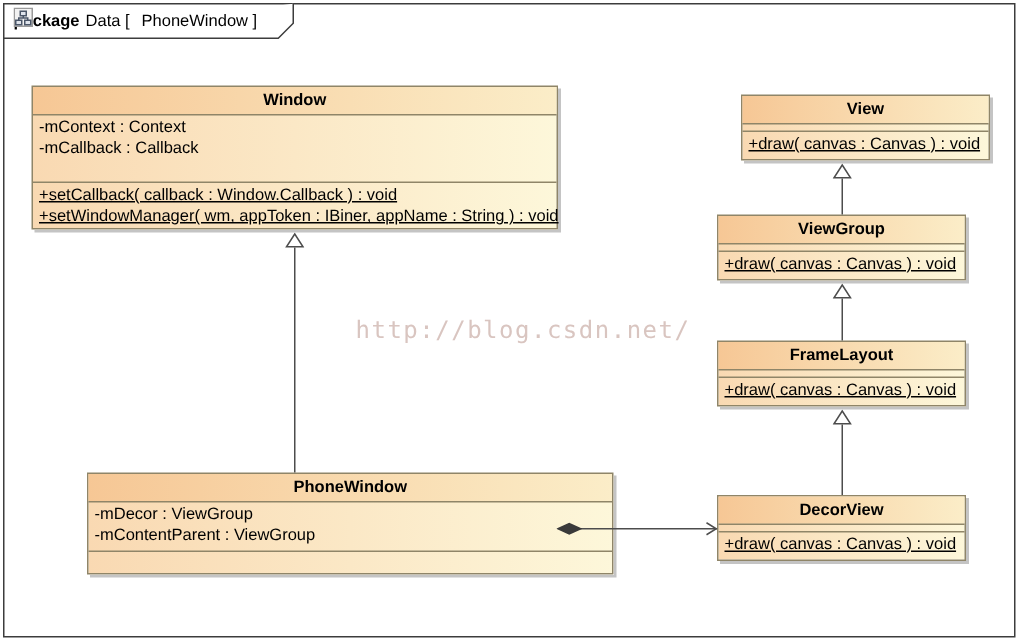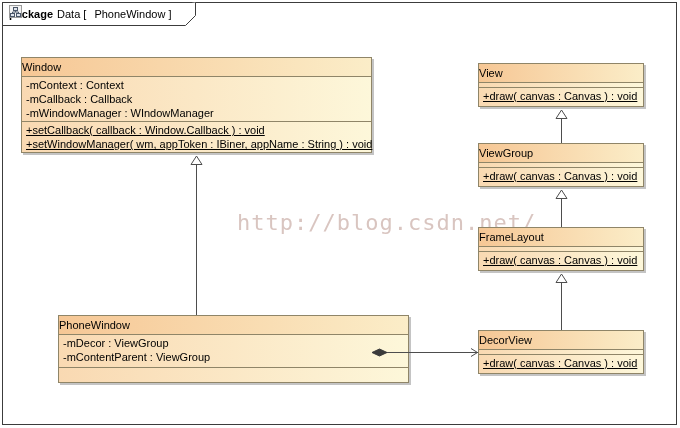--- a/index.html
+++ b/index.html
@@ -25,41 +25,41 @@
 
   
   .cls {
     position:absolute;
     border:1px solid #8f8568;
     background:linear-gradient(90deg,#f9d9b2 0%,#fdf7da 100%);
     box-shadow:2px 2px 0 #c4c4c4;
     font-size:11px; color:#000;
   }
   .cls .title {
-    font-weight:normal; text-align:left;
+    font-weight:bold; text-align:center;
     border-bottom:1px solid #8f8568;
     background:linear-gradient(90deg,#f6c795 0%,#fbedc8 100%);
     height:18px; line-height:18px;
   }
   .cls .compartment { border-bottom:1px solid #8f8568; padding:1px 4px; }
   .cls .compartment:last-child { border-bottom:none;text-decoration:underline; }
   .cls .line { line-height:14px; white-space:nowrap; }
 
   #box-window      { left:21px;  top:57px;  width:349px; }
   #box-window .attrs { height:42px; }
   #box-window .ops   { height:28px; }
 
   #box-phonewindow { left:21px;  top:315px; width:349px;margin-left:37px; }
   #box-phonewindow .attrs { height:30px; }
   #box-phonewindow .ops   { height:12px; }
 
   .rightbox { width:164px; left:478px; }
   .rightbox .attrs { height:4px; padding:0 4px; }
   .rightbox .ops   { height:16px; }
-  #box-view        { top:63px; }
+  #box-view        { top:63px;margin-left:16px; }
   #box-viewgroup   { top:143px; }
   #box-framelayout { top:227px; }
   #box-decorview   { top:330px; }
 
   
   .vline { position:absolute; width:1px; background:#4d4d4d; }
   .hline { position:absolute; height:1px; background:#4d4d4d; }
   .marker { position:absolute; }
 
   #gen-pw-window-line   { left:196px; top:165px; height:150px; }
@@ -72,21 +72,21 @@
   #gen-dv-fl-arrow      { left:555px; top:273px; }
 
   #comp-pw-dv-line      { left:382px; top:352px; width:96px; }
   #comp-pw-dv-diamond   { left:371px; top:347px; }
   #comp-pw-dv-arrow     { left:468px; top:347px; }
 
   
   #watermark {
     position:absolute; left:237px; top:210px;
     font-family:"DejaVu Sans Mono", monospace;
-    font-size:22px; letter-spacing:1px;
+    font-size:16px; letter-spacing:1px;
     color:#d9c5c0; white-space:nowrap;
   }
 </style>
 </head>
 <body>
 
 <div id="canvas">
 
   <div id="frame"></div>
 
@@ -110,21 +110,20 @@
     </div>
   </div>
 
   <div id="watermark">http://blog.csdn.net/</div>
 
   <div class="cls" id="box-window">
     <div class="title">Window</div>
     <div class="compartment attrs">
       <div class="line">-mContext : Context</div>
       <div class="line">-mCallback : Callback</div>
-      <div class="line">-mWindowManager : WIndowManager</div>
     </div>
     <div class="compartment ops">
       <div class="line">+setCallback( callback : Window.Callback ) : void</div>
       <div class="line">+setWindowManager( wm, appToken : IBiner, appName : String ) : void</div>
     </div>
   </div>
 
   <div class="cls rightbox" id="box-view">
     <div class="title">View</div>
     <div class="compartment attrs"></div>

